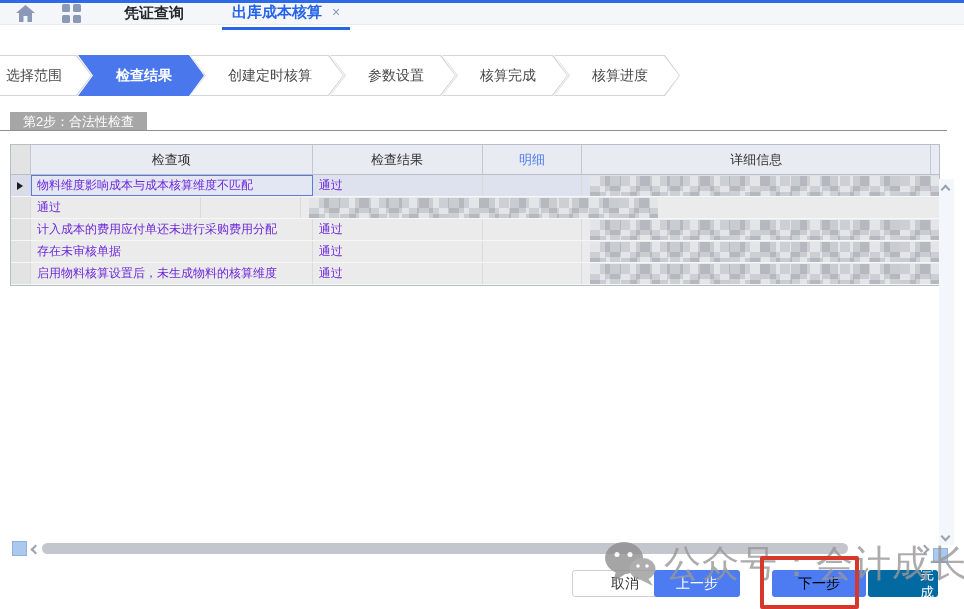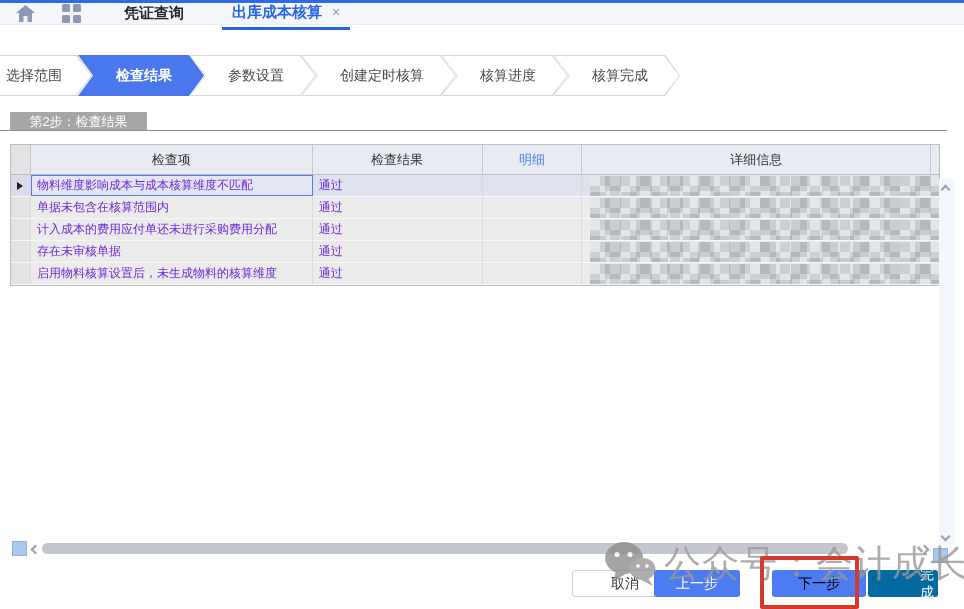--- a/index.html
+++ b/index.html
@@ -128,34 +128,34 @@
   </div>
 
   <div class="wizard">
     <div class="step first">
         <span>选择范围</span>
       </div>
     <div class="step active">
         <span>检查结果</span>
       </div>
     <div class="step">
+        <span>创建定时核算</span>
+      </div>
+    <div class="step">
         <span>参数设置</span>
       </div>
     <div class="step">
-        <span>创建定时核算</span>
+        <span>核算完成</span>
       </div>
     <div class="step">
         <span>核算进度</span>
       </div>
-    <div class="step">
-        <span>核算完成</span>
-      </div>
-  </div>
-
-  <div class="banner">第2步：检查结果</div>
+  </div>
+
+  <div class="banner">第2步：合法性检查</div>
   <div class="banner-line"></div>
 
   <div class="gridbox">
     <div class="thead">
       <div class="th w-ind"></div>
       <div class="th w-item">检查项</div>
       <div class="th w-result">检查结果</div>
       <div class="th w-detail link">明细</div>
       <div class="th w-info">详细信息</div>
       <div class="th w-fill"></div>
@@ -167,21 +167,20 @@
           </div>
       <div class="td w-item c-item">物料维度影响成本与成本核算维度不匹配</div>
       <div class="td w-result c-result">通过</div>
       <div class="td w-detail c-detail"></div>
       <div class="td w-info-row">
             <div class="mosaic"></div>
           </div>
     </div>
         <div class="trow">
       <div class="td w-ind"></div>
-      <div class="td w-item c-item">单据未包含在核算范围内</div>
       <div class="td w-result c-result">通过</div>
       <div class="td w-detail c-detail"></div>
       <div class="td w-info-row">
             <div class="mosaic"></div>
           </div>
     </div>
         <div class="trow">
       <div class="td w-ind"></div>
       <div class="td w-item c-item">计入成本的费用应付单还未进行采购费用分配</div>
       <div class="td w-result c-result">通过</div>

